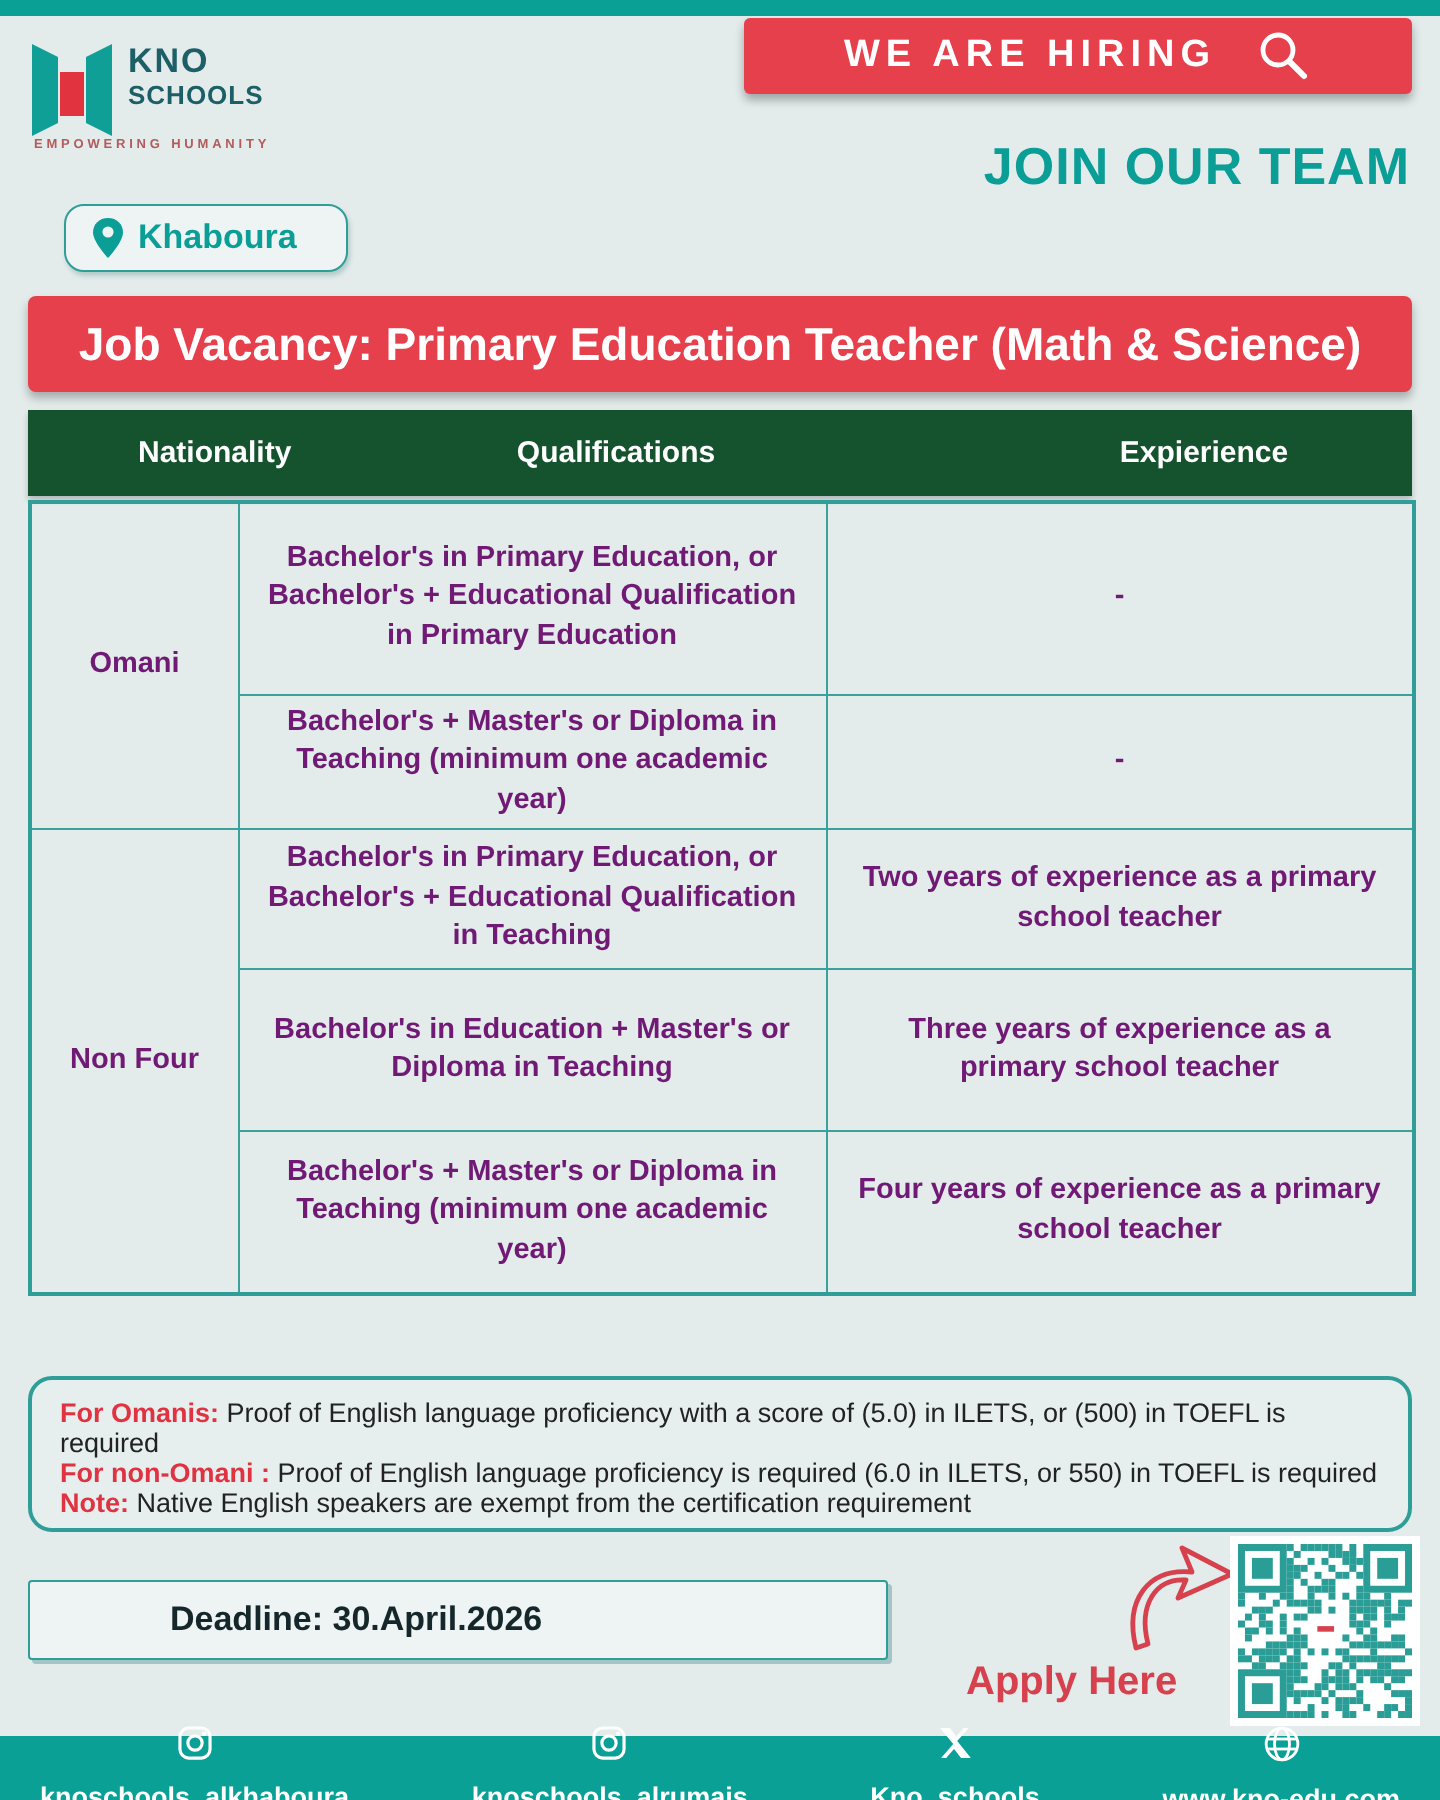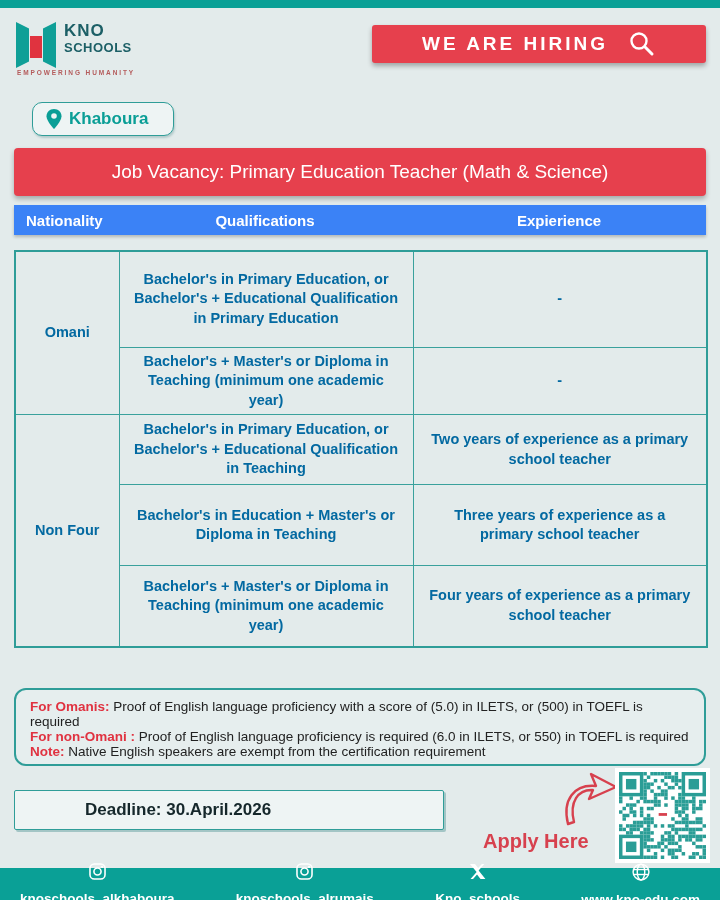--- a/index.html
+++ b/index.html
@@ -20,21 +20,21 @@
               clip-path:polygon(0 14%,100% 0,100% 100%,0 86%); }
   .lm-red   { position:absolute; left:14px; top:14px; width:12px; height:22px; background:#e0333f; }
   .logo-text { position:absolute; left:48px; top:2px; color:#1c5f66; font-weight:bold; line-height:1; }
   .logo-kno { font-size:17px; letter-spacing:1px; }
   .logo-schools { font-size:13px; letter-spacing:0.5px; margin-top:2px; }
   .logo-tagline { position:absolute; left:1px; top:49px; font-size:6.5px; letter-spacing:1.9px;
                   color:#b45b5b; font-weight:bold; white-space:nowrap; }
 
   
   .hiring-banner {
-    position:absolute; left:372px; top:25px; width:334px; height:38px;
+    position:absolute; left:372px; top:9px; width:334px; height:38px;
     background:#e6404d; border-radius:3px; box-shadow:0 3px 5px rgba(0,0,0,.3);
     display:flex; align-items:center; justify-content:center; gap:20px;
   }
   .hiring-text { color:#fff; font-weight:bold; font-size:19px; letter-spacing:3px; }
   .join-team { position:absolute; right:15px; top:68px; color:#0a9e96; font-weight:bold;
                font-size:26px; letter-spacing:0.5px; }
 
   
   .location-badge {
     position:absolute; left:32px; top:102px; width:142px; height:34px;
@@ -43,36 +43,36 @@
     box-shadow:1px 2px 2px rgba(40,110,110,.25);
   }
   .location-text { color:#0a9e96; font-weight:bold; font-size:17px; }
 
   
   .vacancy-banner {
     position:absolute; left:14px; top:148px; width:692px; height:48px;
     background:#e6404d; border-radius:4px; box-shadow:0 3px 5px rgba(0,0,0,.28);
     display:flex; align-items:center; justify-content:center;
   }
-  .vacancy-title { color:#fff; font-weight:normal; font-size:19px; }
+  .vacancy-title { color:#fff; font-weight:bold; font-size:23px; }
 
   
   .thead {
-    position:absolute; left:14px; top:205px; width:692px; height:30px;
-    background:#3b82f6; box-shadow:0 2px 3px rgba(0,0,0,.22);
-    display:grid; grid-template-columns:104px 294px 294px; align-items:center;
+    position:absolute; left:14px; top:205px; width:692px; height:43px;
+    background:#14532d; box-shadow:0 2px 3px rgba(0,0,0,.22);
+    display:grid; grid-template-columns:104px 294px 294px; align-items:center;padding-left:43px;
   }
   .thead .h { color:#fff; font-weight:bold; font-size:15px; text-align:center; }
   .thead .h:first-child { text-align:left; padding-left:12px; }
 
   
   table.vac { position:absolute; left:14px; top:250px; width:692px;
     border-collapse:collapse; table-layout:fixed; }
   table.vac td { border:1.5px solid #3aa19c; text-align:center; vertical-align:middle;
-    color:#0369a1; font-weight:bold; font-size:14.5px; line-height:1.35; padding:4px 14px;margin-top:32px; }
+    color:#701a75; font-weight:bold; font-size:14.5px; line-height:1.35; padding:4px 14px;margin-top:32px; }
   table.vac { border:2px solid #2f9d98; }
   td.nat { color:#1b5f63; font-size:15px; padding:4px 4px; }
   .r1{height:96px} .r2{height:52px} .r3{height:70px} .r4{height:81px} .r5{height:81px}
 
   
   .notes-box {
     position:absolute; left:14px; top:688px; width:692px; height:78px;
     border:2px solid #2f9d98; border-radius:12px; background:#e6eeee;
     padding:9px 14px; display:flex; flex-direction:column; justify-content:space-between;
   }
@@ -126,20 +126,21 @@
 
   <div class="hiring-banner">
     <span class="hiring-text">WE ARE HIRING</span>
     <span class="icon-white">
       <svg width="28" height="28" viewBox="0 0 28 28" fill="none" stroke="#ffffff">
         <circle cx="11" cy="11" r="7.5" stroke-width="2.4"></circle>
         <line x1="16.8" y1="16.8" x2="24" y2="24" stroke-width="3" stroke-linecap="round"></line>
       </svg>
     </span>
   </div>
+  <div class="join-team">JOIN OUR TEAM</div>
 
   <div class="location-badge">
     <span class="icon-white">
       <svg width="18" height="22" viewBox="0 0 18 22">
         <path d="M9 1 C4.6 1 1.5 4.2 1.5 8.2 C1.5 13 9 21 9 21 C9 21 16.5 13 16.5 8.2 C16.5 4.2 13.4 1 9 1 Z" fill="#0a9e96"></path>
         <circle cx="9" cy="8" r="2.8" fill="#eef4f4"></circle>
       </svg>
     </span>
     <span class="location-text">Khaboura</span>
   </div>

